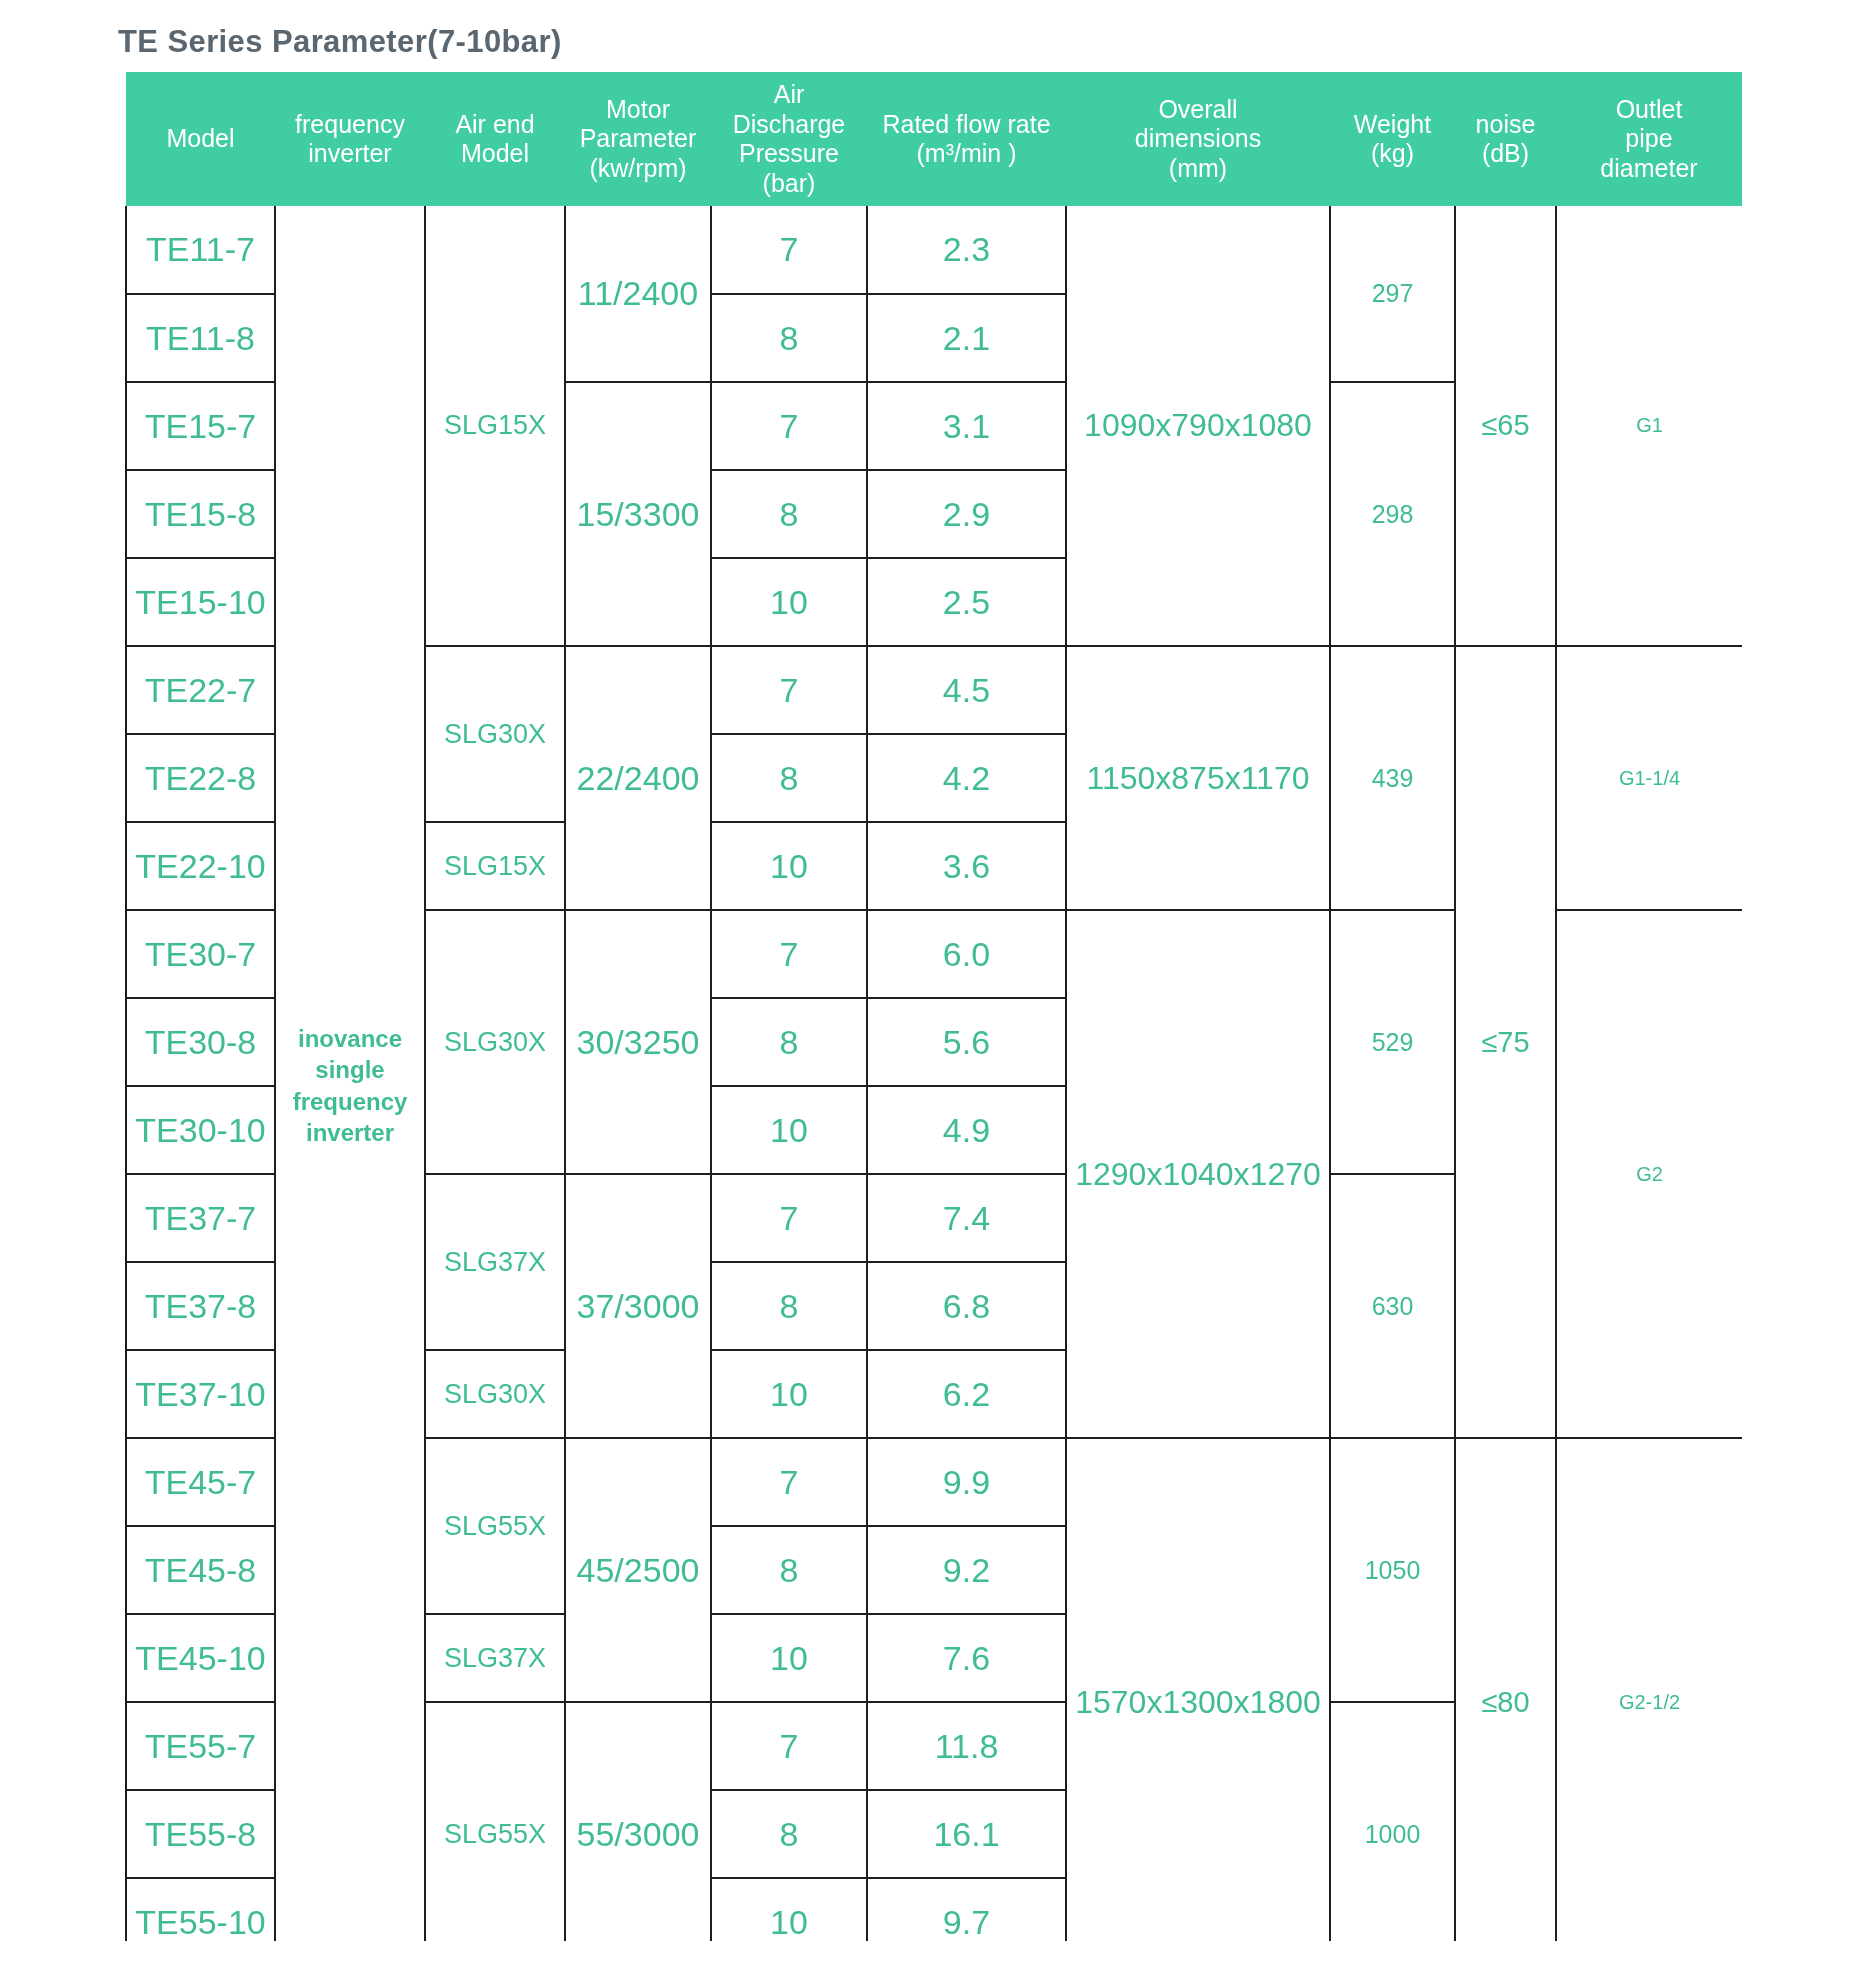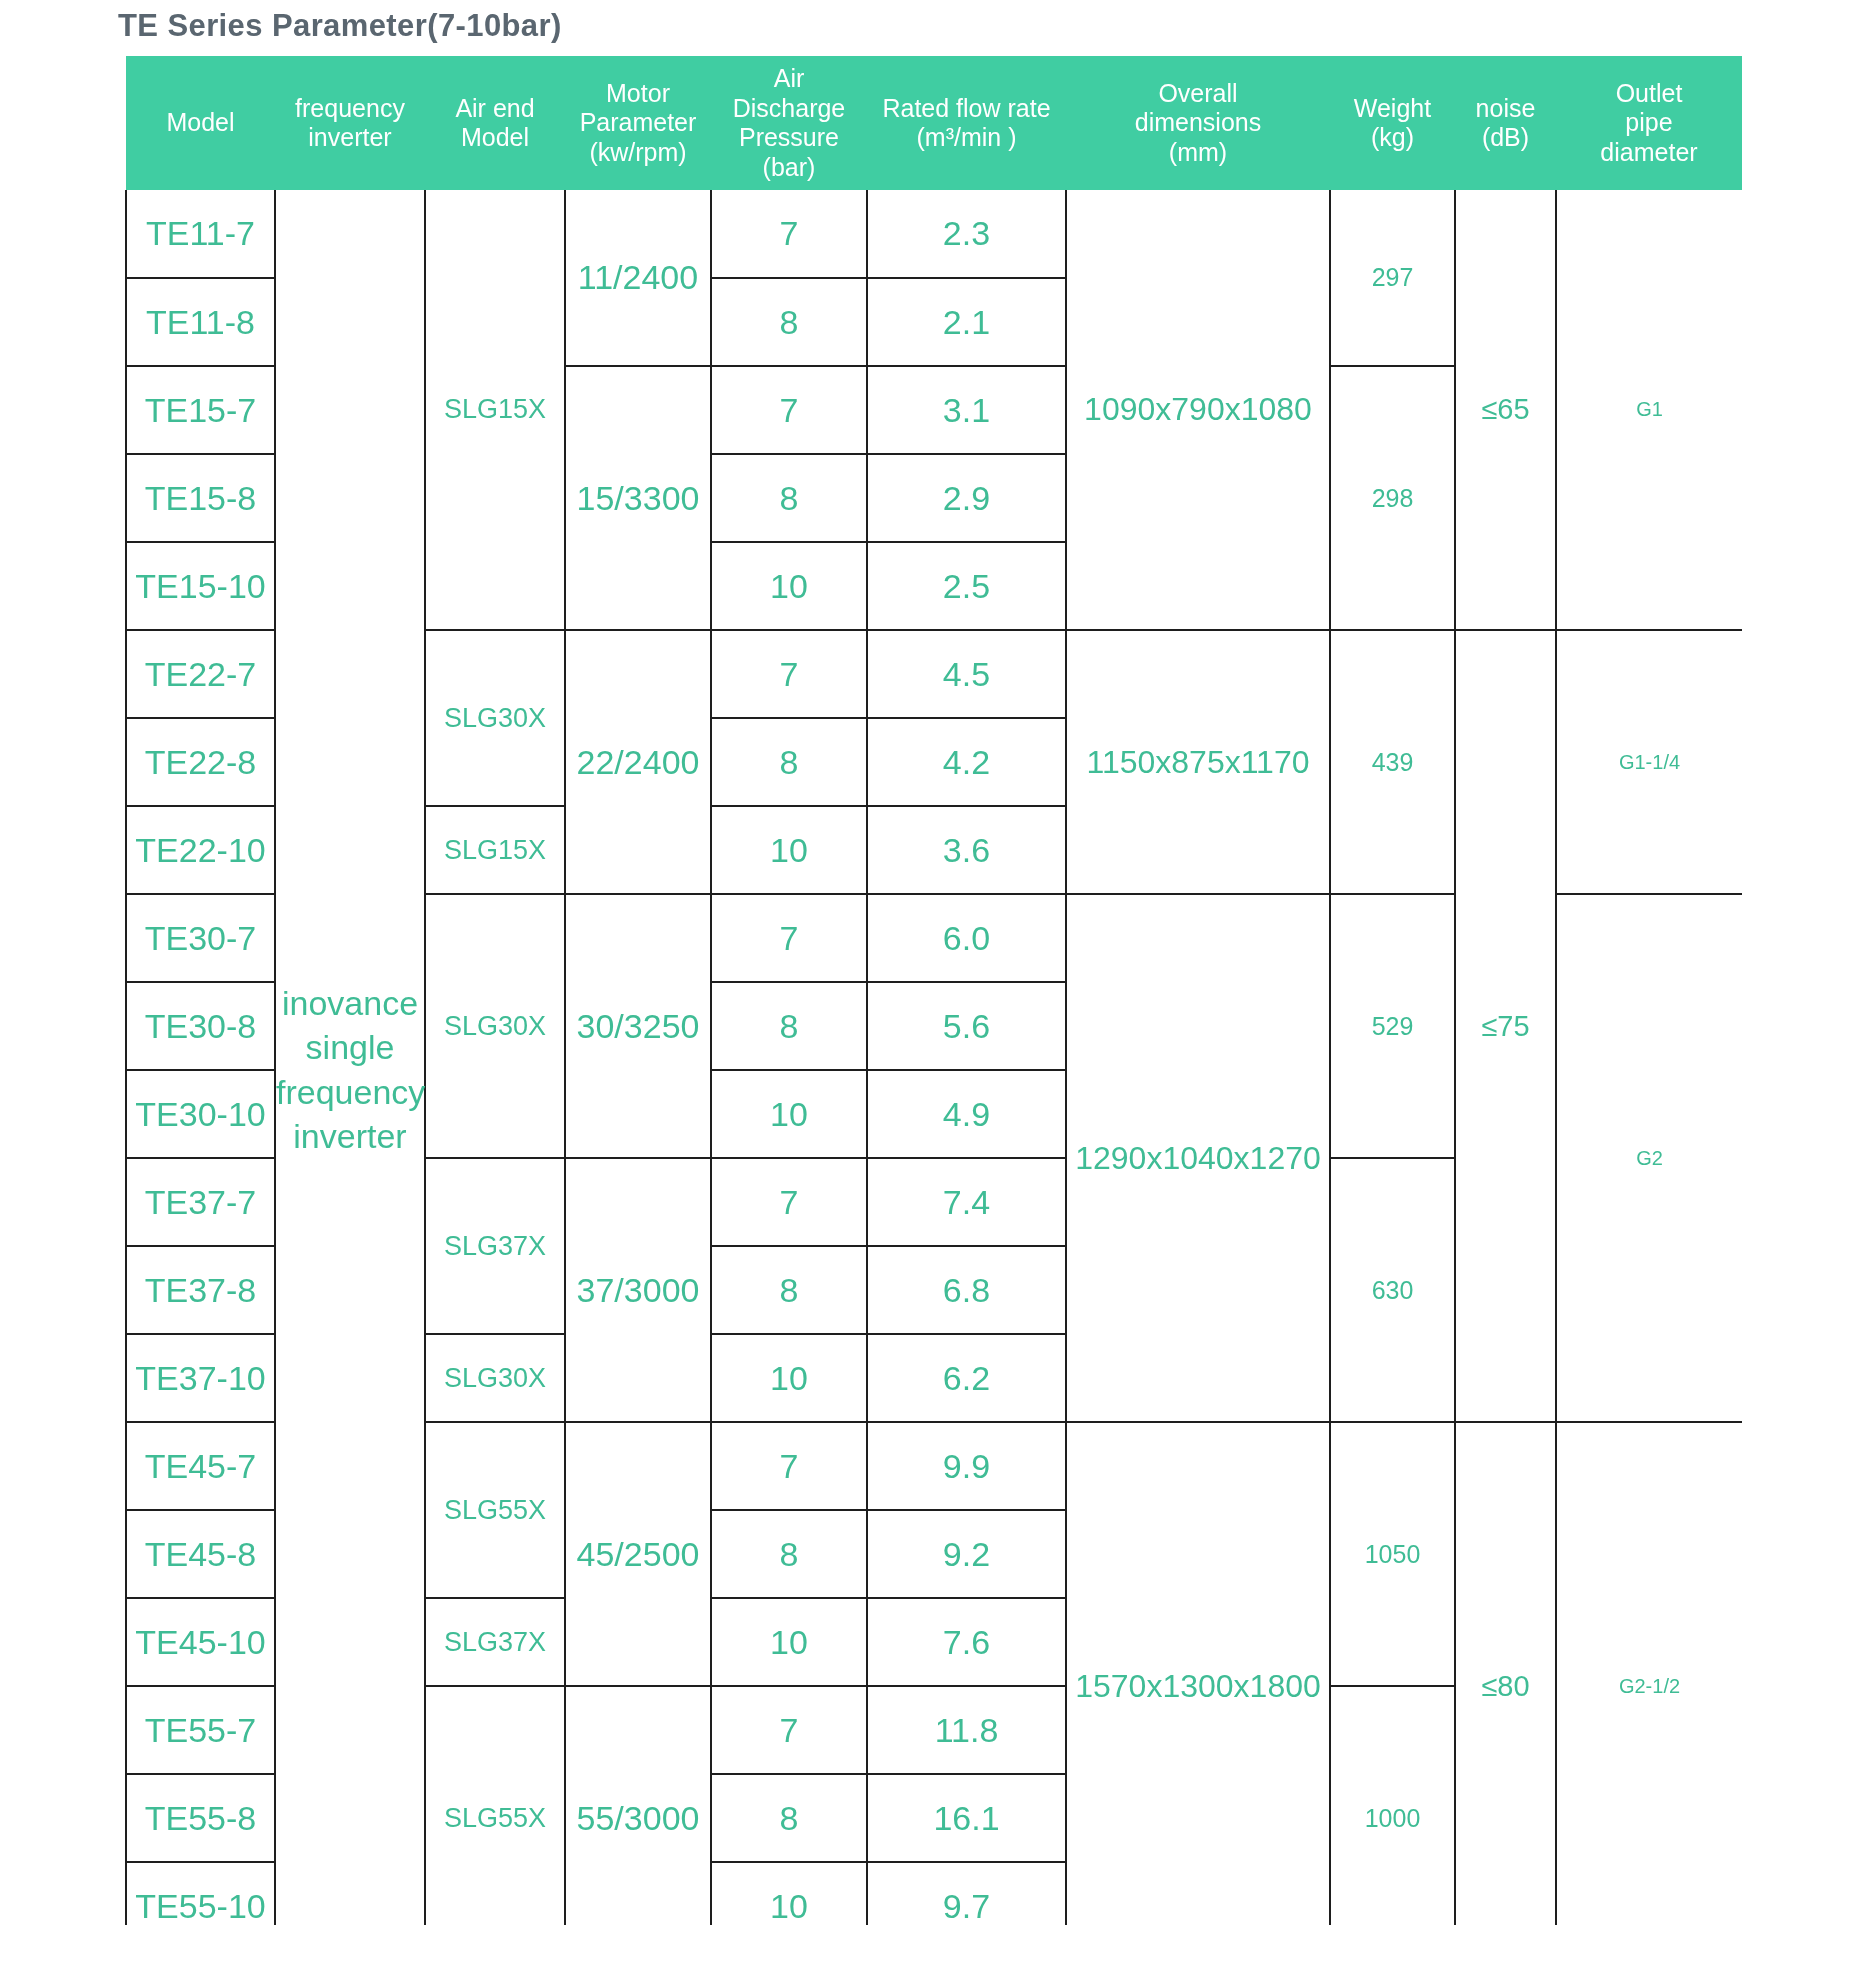--- a/index.html
+++ b/index.html
@@ -10,20 +10,21 @@
     --border:#1E1E1E;
     --page_bg:#FFFFFF;
   }
   html,body{margin:0;padding:0;background:var(--page_bg);}
   .page{
     position:relative;
     width:1855px;height:1925px;
     background:var(--page_bg);
     font-family:"Liberation Sans","DejaVu Sans",sans-serif;
     overflow:hidden;
+    margin-top:16px;
   }
   .title{
     position:absolute;left:118px;top:8px;
     font-size:31px;font-weight:bold;
     color:var(--title_text);
     letter-spacing:0.4px;
     white-space:nowrap;
   }
   table.spec{
     position:absolute;left:125px;top:56px;
@@ -48,21 +49,21 @@
     border-left:2.4px solid var(--border);
     border-bottom:2.4px solid var(--border);
     text-align:center;
     vertical-align:middle;
     color:var(--body_text);
     padding:0;
     background:transparent;
   }
   table.spec tr.r{height:88px;}
   td.c-model{border-left:none;font-size:34px;}
-  td.c-inverter{font-size:34px;line-height:1.3;white-space:pre-line;}
+  td.c-inverter{font-size:24px;line-height:1.3;white-space:pre-line;font-weight:bold;}
   td.c-airend{font-size:27px;}
   td.c-motor{font-size:34px;}
   td.c-pressure{font-size:34px;}
   td.c-flow{font-size:34px;}
   td.c-dims{font-size:32px;}
   td.c-weight{font-size:25px;}
   td.c-noise{font-size:29px;}
   td.c-outlet{font-size:20px;}
 </style>
 </head>

